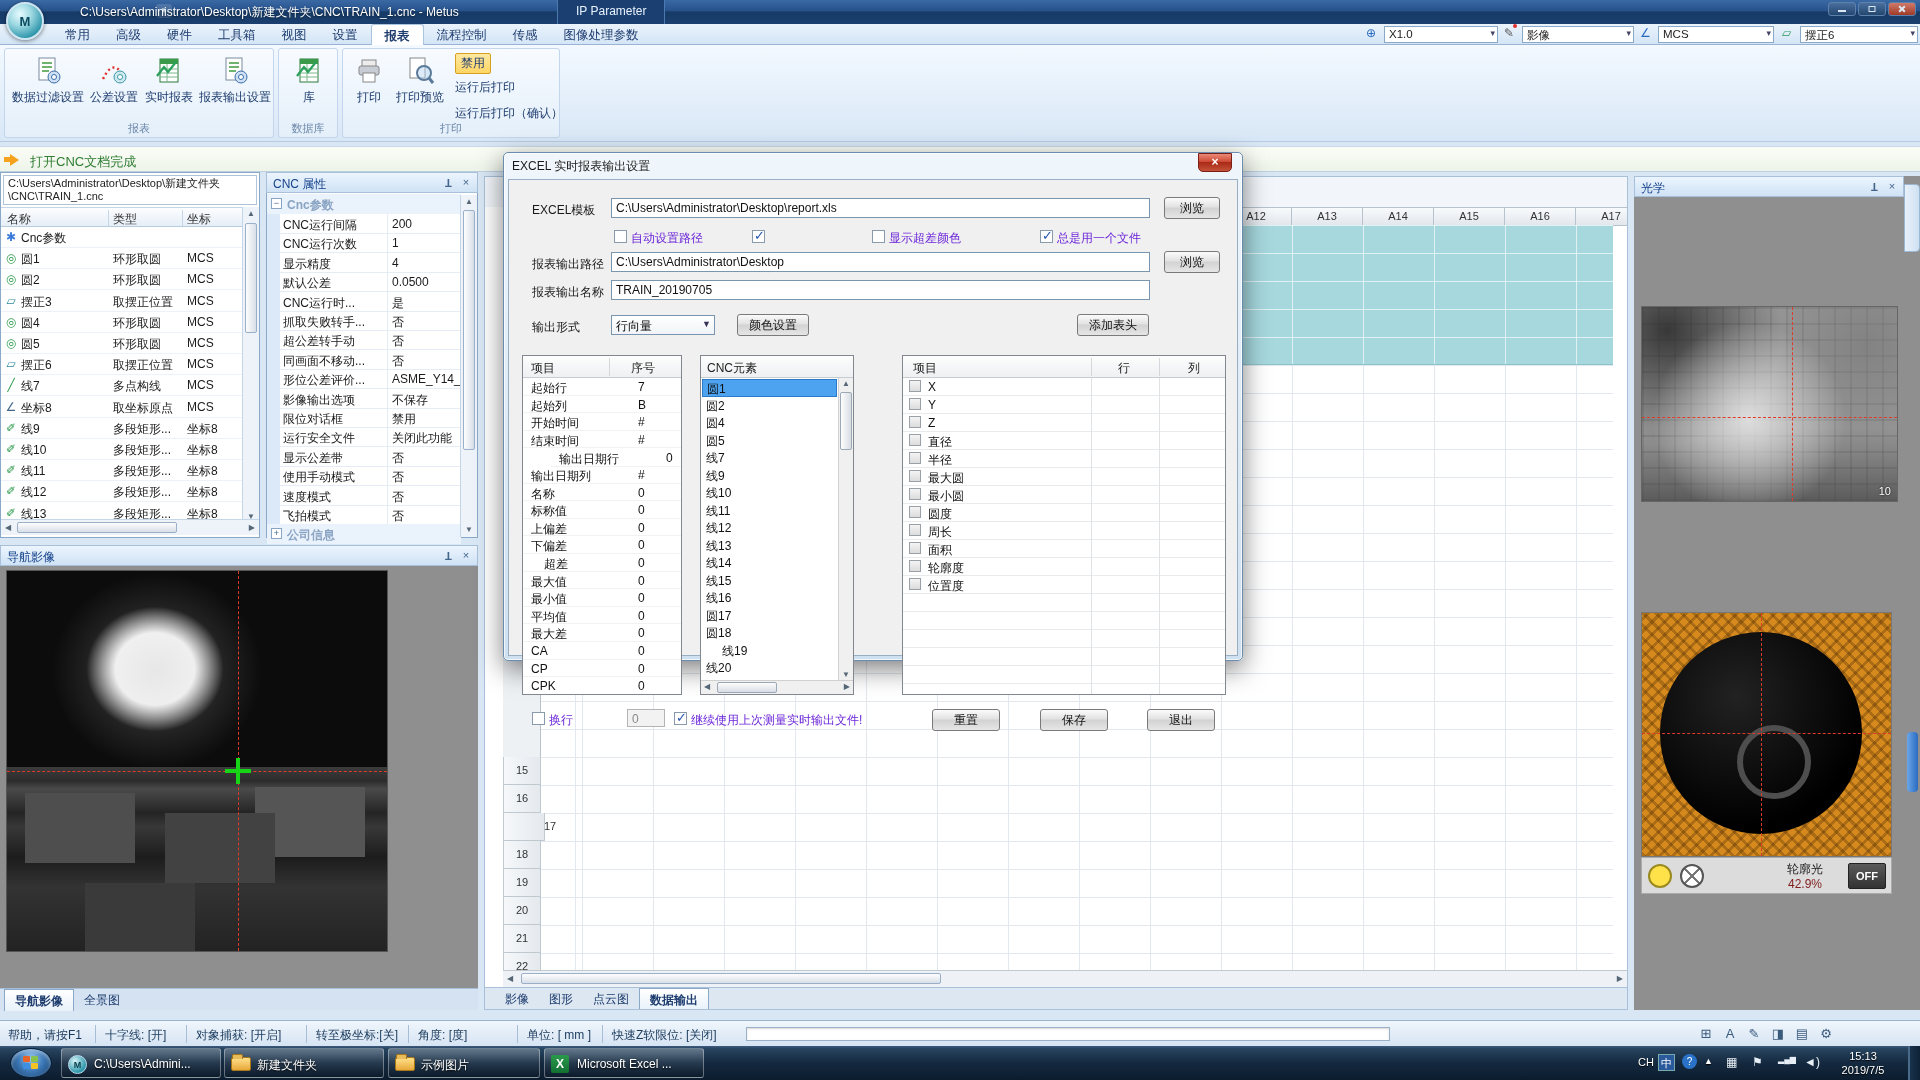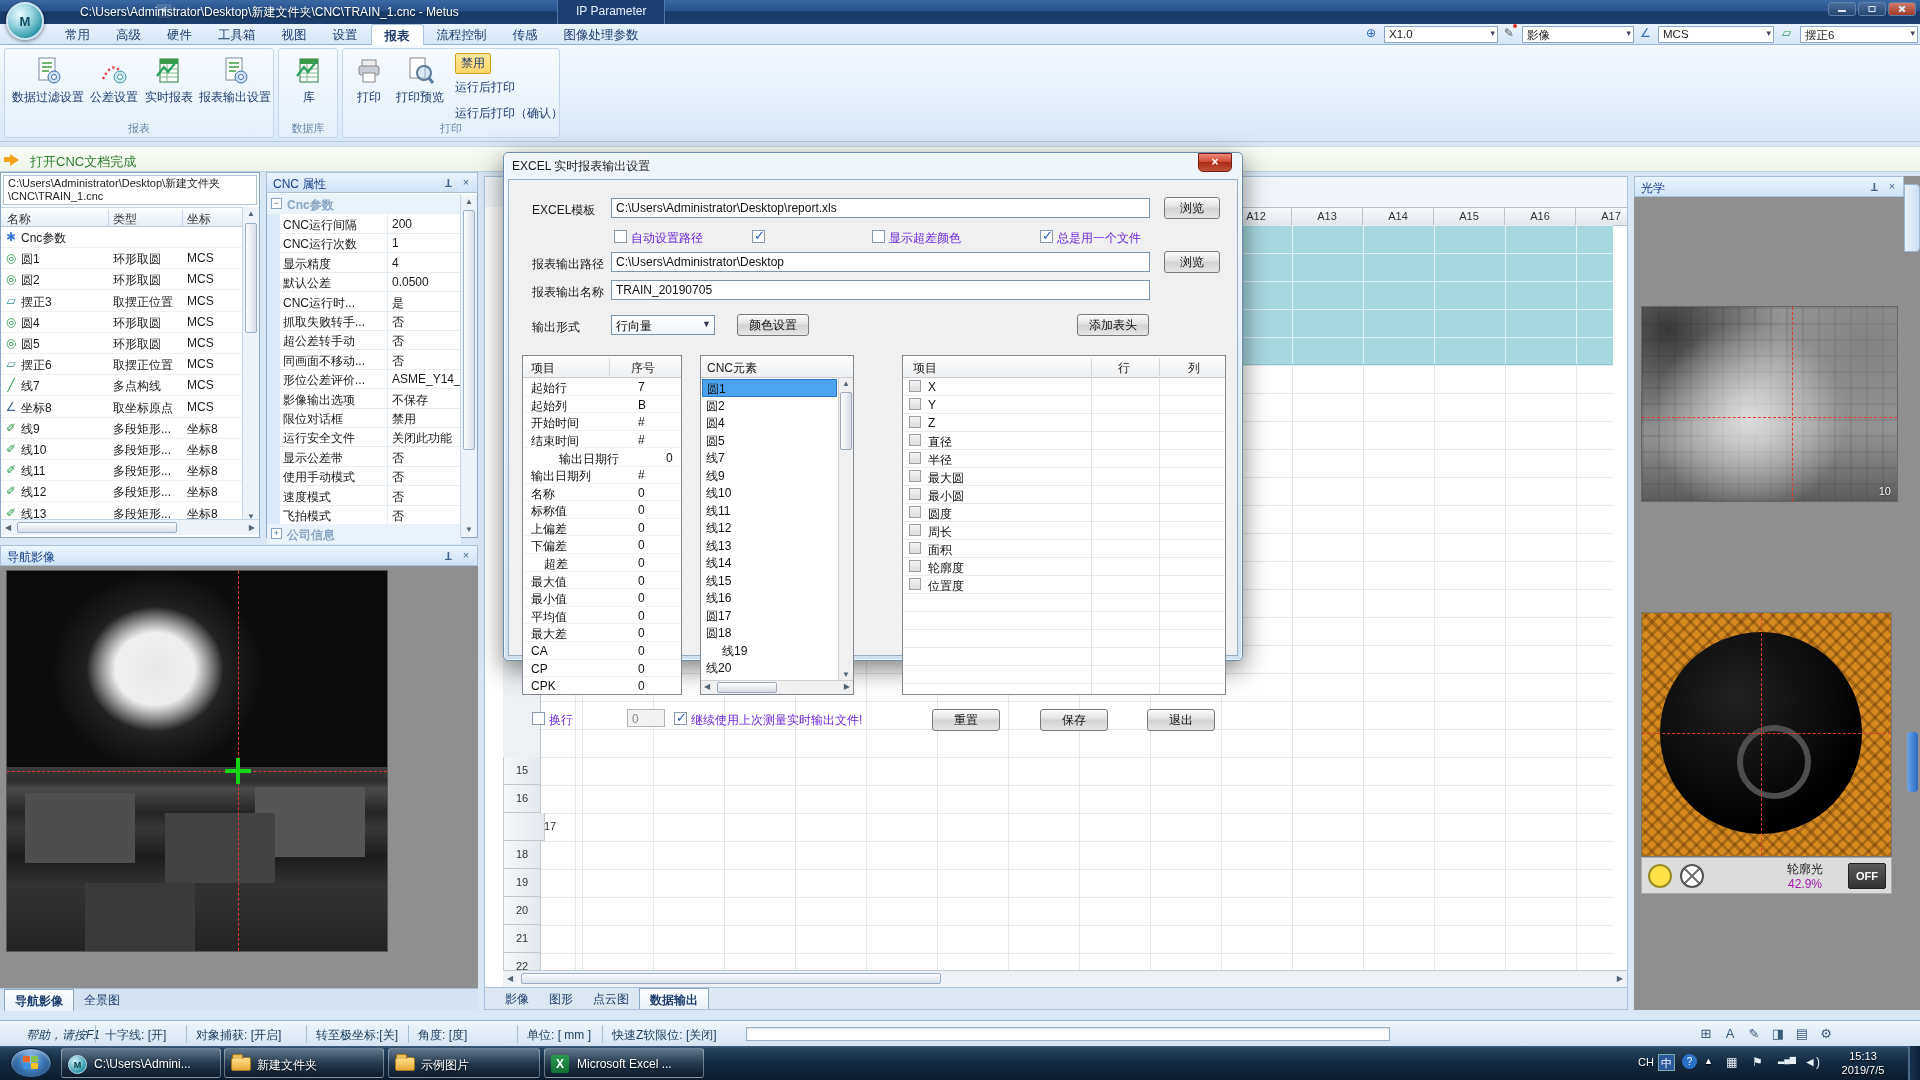--- a/index.html
+++ b/index.html
@@ -127,21 +127,21 @@
 .circ-img{position:absolute;left:7px;top:436px;width:251px;height:245px;overflow:hidden;border:1px solid #777;background-color:#d68a1e;
  background-image:repeating-linear-gradient(45deg, rgba(60,30,0,.28) 0 3px, transparent 3px 9px),repeating-linear-gradient(-45deg, rgba(60,30,0,.28) 0 3px, transparent 3px 9px)}
 .disc{position:absolute;left:18px;top:19px;width:202px;height:202px;border-radius:50%;background:radial-gradient(circle at 38% 32%,#222 0,#000 70%)}
 .innerring{position:absolute;left:95px;top:112px;width:74px;height:74px;border-radius:50%;border:6px solid #4e4e4e}
 .light-strip{position:absolute;left:7px;top:681px;width:251px;height:37px;background:#dcdcdc;border:1px solid #aaa}
 .ic-ring{position:absolute;left:6px;top:6px;width:24px;height:24px;border-radius:50%;background:#ffe24a;border:2px solid #9a8a20}
 .ic-wheel{position:absolute;left:38px;top:6px;width:24px;height:24px;border-radius:50%;border:2px solid #555;background:
  linear-gradient(45deg,transparent 46%,#777 46% 54%,transparent 54%),
  linear-gradient(-45deg,transparent 46%,#777 46% 54%,transparent 54%),#fff}
 .light-name{position:absolute;left:118px;top:3px;width:90px;text-align:center;color:#1a1a1a;font-size:12px}
-.light-val{position:absolute;left:118px;top:19px;width:90px;text-align:center;color:#a21caf;font-size:12px}
+.light-val{position:absolute;left:118px;top:19px;width:90px;text-align:center;color:#7f1d1d;font-size:12px}
 .off-btn{position:absolute;right:5px;top:5px;width:38px;height:26px;background:linear-gradient(180deg,#5a5a5a,#333);color:#fff;border:1px solid #222;border-radius:2px;text-align:center;line-height:25px;font-size:11px;font-weight:bold}
 .side-strip{position:absolute;left:1904px;top:176px;width:16px;height:834px;background:#8f8f8f}
 .side-tab{position:absolute;left:0;top:8px;width:16px;height:68px;background:linear-gradient(90deg,#e8f1fa,#cfe0f2);border:1px solid #9ab8d4;border-radius:0 4px 4px 0}
 .side-thumb{position:absolute;left:3px;top:556px;width:11px;height:60px;border-radius:4px;background:linear-gradient(90deg,#6aa6e8,#2a6ac0)}
 
 
 .dialog{position:absolute;left:503px;top:152px;width:740px;height:509px;z-index:50;border-radius:5px;
  background:linear-gradient(180deg,#f0f6fc,#cfe0f0);border:1px solid #6a8cae;box-shadow:0 8px 26px rgba(0,0,0,.5), inset 0 0 0 1px rgba(255,255,255,.7)}
 .dlg-title{position:absolute;left:8px;top:5px;color:#1a1a1a;font-size:12px;text-shadow:0 0 6px #fff}
 .dlg-close{position:absolute;right:10px;top:0;width:34px;height:19px;border-radius:0 0 5px 5px;background:linear-gradient(180deg,#e88a78 0,#cf4a34 45%,#aa2a18 50%,#c45238 100%);border:1px solid #7a1f16;color:#fff;text-align:center;line-height:17px;font-size:12px;font-weight:bold}
@@ -883,21 +883,21 @@
       <div class="cb on" style="left:165px;top:532px"></div>
       <div class="cblabel" style="left:182px;top:532px">继续使用上次测量实时输出文件!</div>
       <div class="dbtn" style="left:423px;top:529px;width:68px">重置</div>
       <div class="dbtn" style="left:531px;top:529px;width:68px">保存</div>
       <div class="dbtn" style="left:638px;top:529px;width:68px">退出</div>
     </div>
   </div>
 
   <div class="statusbar" id="statusbar">
     <div class="sb-progress"></div>
-  <div class="sb-item" style="left: 26px; font-style: italic;">帮助，请按F1</div>
+  <div class="sb-item" style="left: 8px;">帮助，请按F1</div>
       <div class="sb-sep" style="left: 95px;"></div>
       <div class="sb-item" style="left: 105px;">十字线: [开]</div>
       <div class="sb-sep" style="left: 186px;"></div>
       <div class="sb-item" style="left: 196px;">对象捕获: [开启]</div>
       <div class="sb-sep" style="left: 306px;"></div>
       <div class="sb-item" style="left: 316px;">转至极坐标:[关]</div>
       <div class="sb-sep" style="left: 408px;"></div>
       <div class="sb-item" style="left: 418px;">角度: [度]</div>
       <div class="sb-sep" style="left: 517px;"></div>
       <div class="sb-item" style="left: 527px;">单位: [ mm ]</div>

